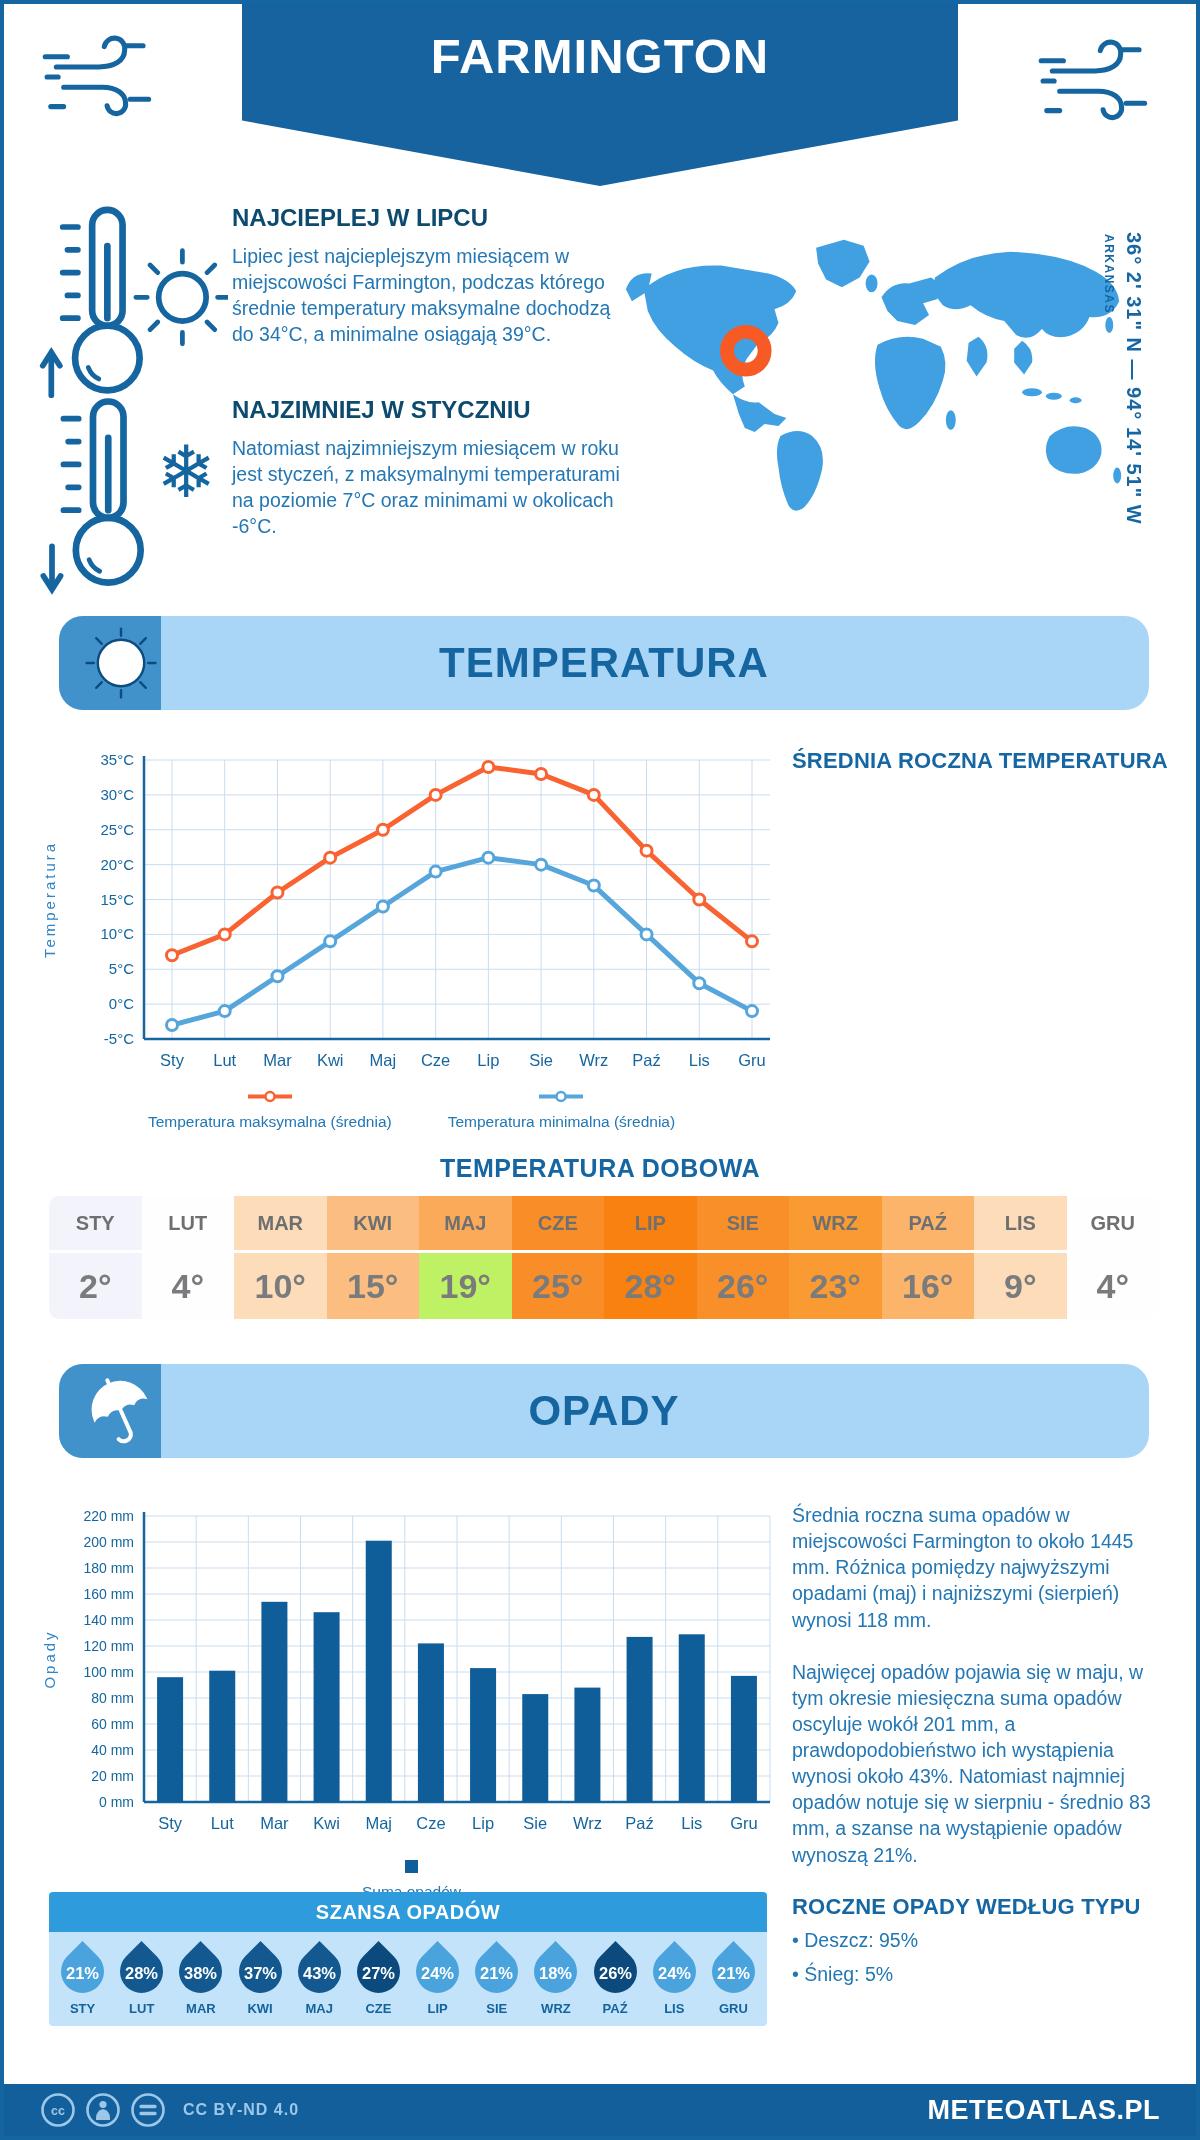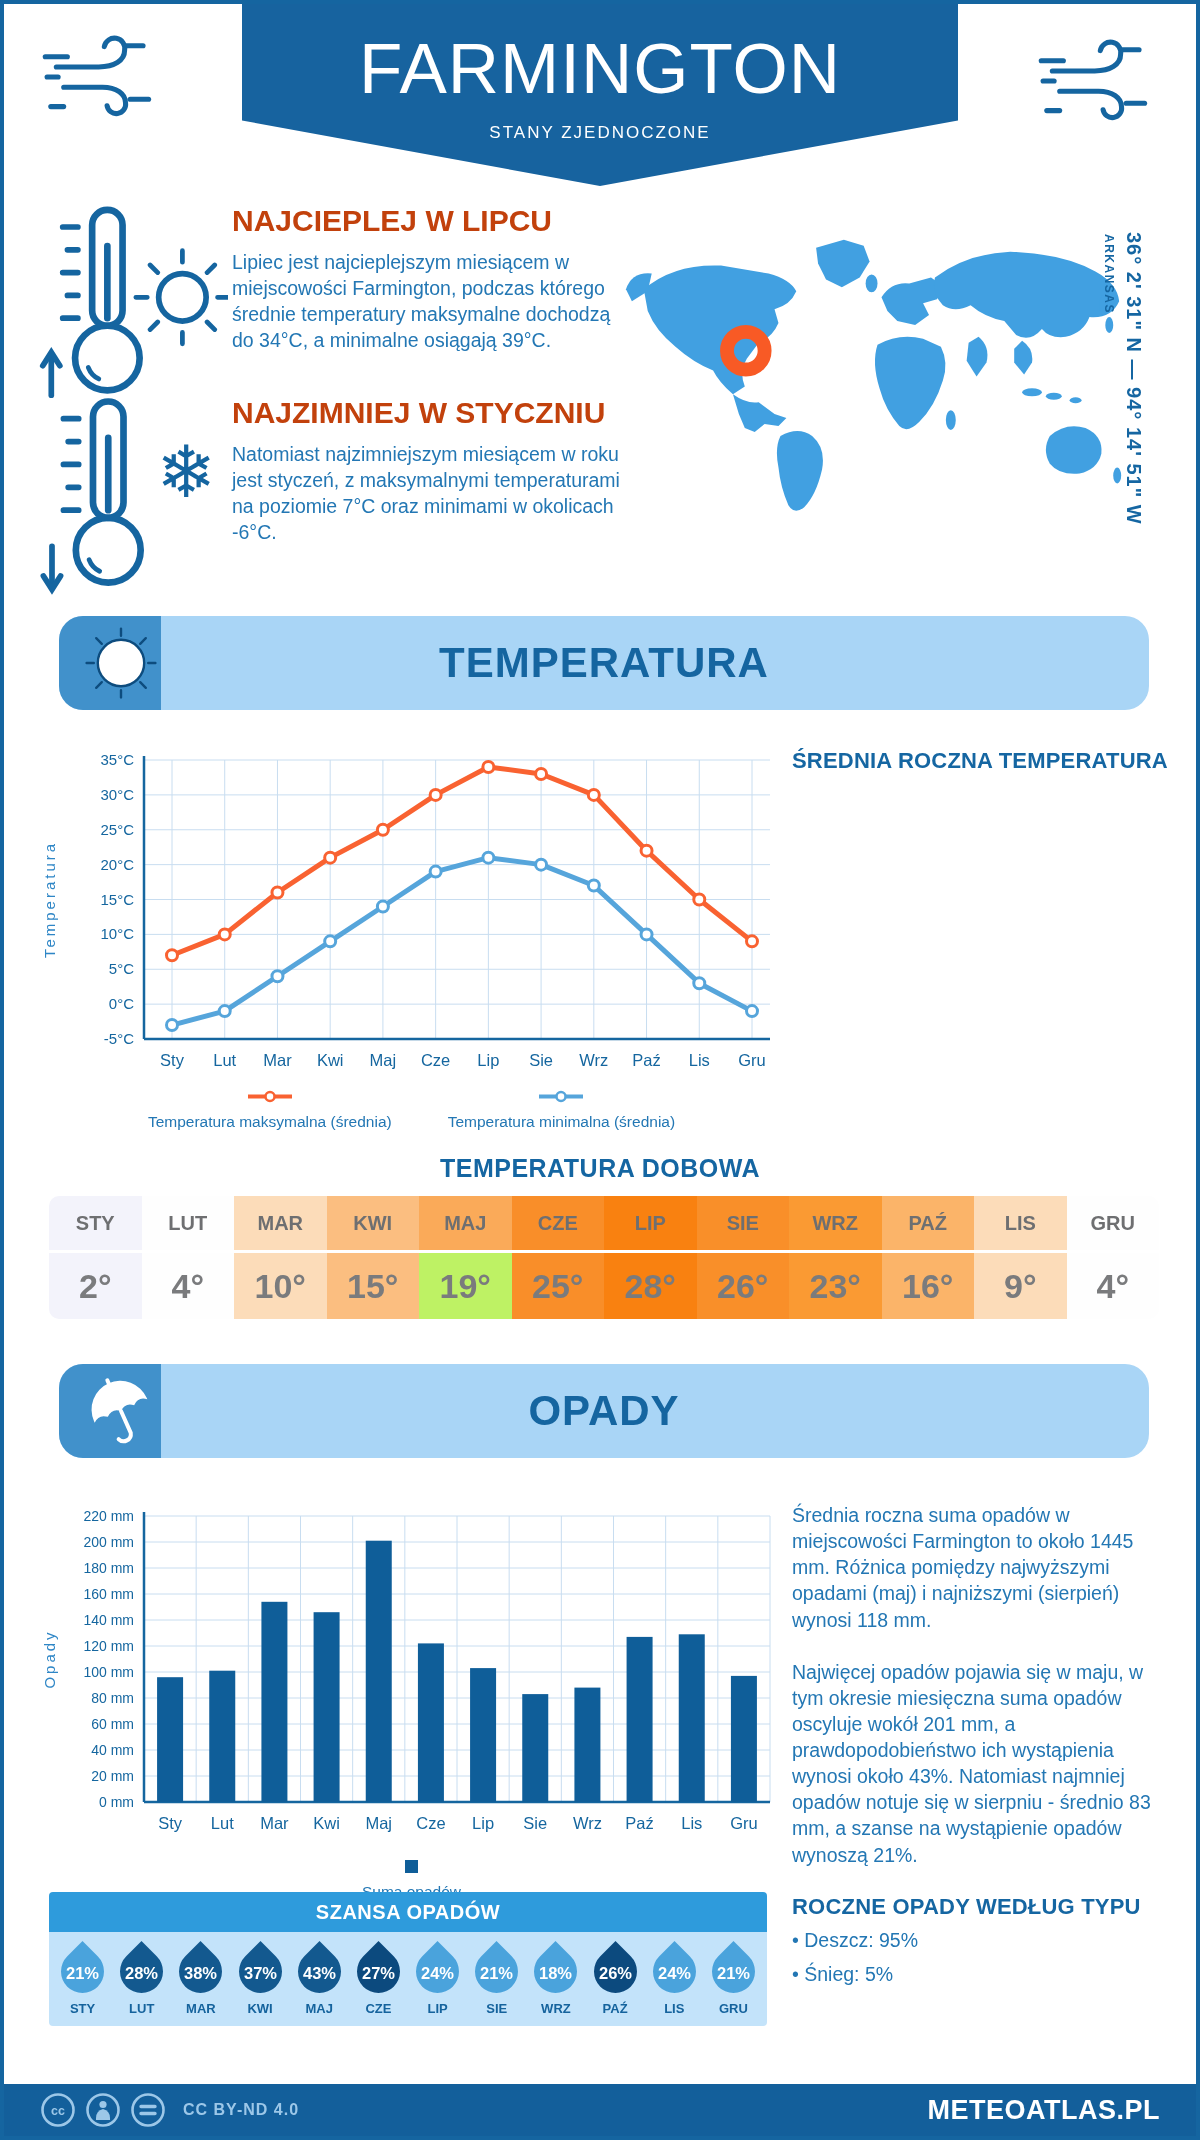--- a/index.html
+++ b/index.html
@@ -8,25 +8,25 @@
     border:4px solid #1565A0;box-sizing:border-box;overflow:hidden;
     font-family:"Liberation Sans",sans-serif;
   }
   .abs{position:absolute;}
   
   .banner{
     left:238px;top:0;width:716px;height:182px;background:#17639F;
     clip-path:polygon(0 0,100% 0,100% 64%,50% 100%,0 64%);
     text-align:center;color:#fff;
   }
-  .banner .title{font-size:71px;font-weight:normal;letter-spacing:1px;margin-top:24px;}
+  .banner .title{font-size:49px;font-weight:bold;letter-spacing:1px;margin-top:24px;}
   .banner .subtitle{font-size:17px;letter-spacing:2px;margin-top:14px;}
   .wind{width:120px;height:100px;}
   
-  .sec-title{font-size:30px;font-weight:bold;color:#c2410c;}
+  .sec-title{font-size:24px;font-weight:bold;color:#0c4a6e;}
   .sec-body{font-size:19.5px;color:#2377B4;line-height:1.33;margin-top:12px;width:395px;}
   .snow{font-family:"DejaVu Sans",sans-serif;font-size:72px;color:#1565A0;line-height:1;}
   
   .coords{display:flex;flex-direction:row;gap:6px;}
   .coords span{writing-mode:vertical-rl;color:#1566A2;}
   .coords .region{font-size:12px;letter-spacing:1.5px;font-weight:bold;padding-top:2px;}
   .coords .latlon{font-size:20px;font-weight:bold;letter-spacing:1px;}
   
   .strip{
     left:55px;width:1090px;height:94px;background:#A9D5F6;border-radius:24px;
@@ -90,21 +90,20 @@
       <path d="M12,58 h12"></path>
     <path d="M22,47 h46 c17,0 28,-7 28,-18 a11,11 0 1,0 -22,-4"></path>
     <path d="M30,69 h42 c15,0 25,7 25,17 a10,10 0 1,1 -20,3"></path>
     <path d="M98,24 h18"></path>
       <path d="M102,82 h20"></path>
       <path d="M16,90 h14"></path>
   </g>
 </svg>
 <div class="abs banner">
   <div class="title">FARMINGTON</div>
-  <div class="subtitle">STANY ZJEDNOCZONE</div>
 </div>
 
 <svg class="abs" style="left:34px;top:196px;width:190px;height:205px;" viewBox="0 0 200 215">
   <g fill="none" stroke="#1565A0" stroke-linecap="round">
     <rect x="57" y="10" width="32" height="122" rx="16" stroke-width="7"></rect>
     <line x1="73" y1="48" x2="73" y2="124" stroke-width="7"></line>
     <circle cx="73" cy="166" r="34" stroke-width="7"></circle>
     <path d="M53,176 a22,22 0 0,0 11,12" stroke-width="5"></path>
     <path d="M42,28 h-16 M42,52 h-11 M42,76 h-16 M42,100 h-11 M42,124 h-16" stroke-width="6"></path>
     <line x1="14" y1="205" x2="14" y2="162" stroke-width="6"></line>

